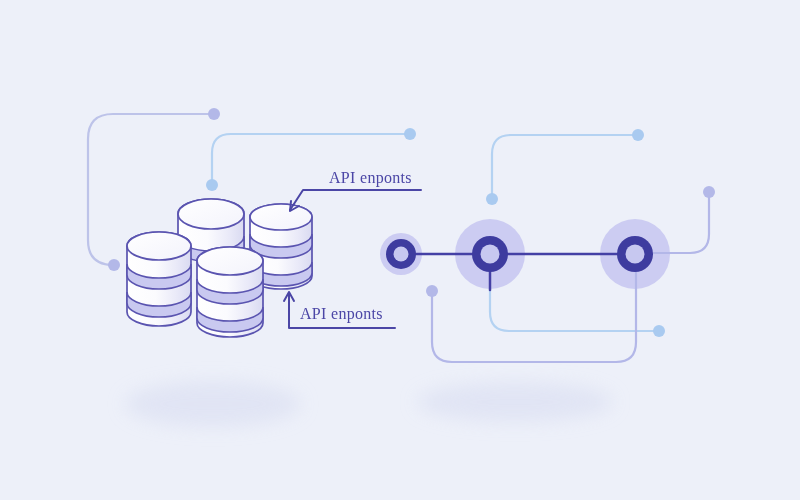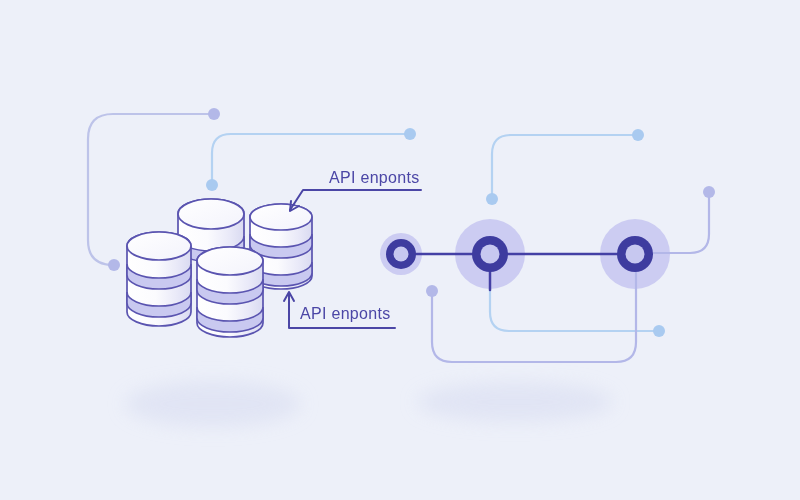--- a/index.html
+++ b/index.html
@@ -2,21 +2,21 @@
 <html style="--bg: #edf0f9; --ink: #4b46a6; --outline: #5a54b0; --band: #c9c9f0; --halo: #ccccf2; --ring: #3e3c9f; --ring-inner: #c7c8f0; --row-line: #4440a5; --line-blue: #b4d2f2; --line-periwinkle: #bdc3e9; --line-lavender: #b3b7e8; --dot-blue: #a9caf0; --dot-lavender: #b3b8e8; --shadow: #dde1f3;"><head>
 <meta charset="utf-8">
 <style>
   html,body{margin:0;padding:0;background:#dfe3ee;}
   .stage{
     position:relative;
     width:800px;height:500px;
     margin:0 auto;
     background:var(--bg,#edf0f9);
     overflow:hidden;
-    font-family:Liberation Sans, sans-serif;
+    font-family:Liberation Serif, serif;
     text-align:center;
   }
   .stage svg{position:absolute;left:0;top:0;}
 
   
   .stroke-blue{stroke:var(--line-blue);stroke-width:2.2;fill:none;stroke-linecap:round;stroke-linejoin:round;}
   .stroke-peri{stroke:var(--line-periwinkle);stroke-width:2.2;fill:none;stroke-linecap:round;stroke-linejoin:round;}
   .stroke-lav{stroke:var(--line-lavender);stroke-width:2.2;fill:none;stroke-linecap:round;stroke-linejoin:round;}
   .stroke-row{stroke:var(--row-line);stroke-width:2.5;fill:none;stroke-linecap:round;}
   .stroke-ink{stroke:var(--ink);stroke-width:2;fill:none;stroke-linecap:round;stroke-linejoin:round;}

